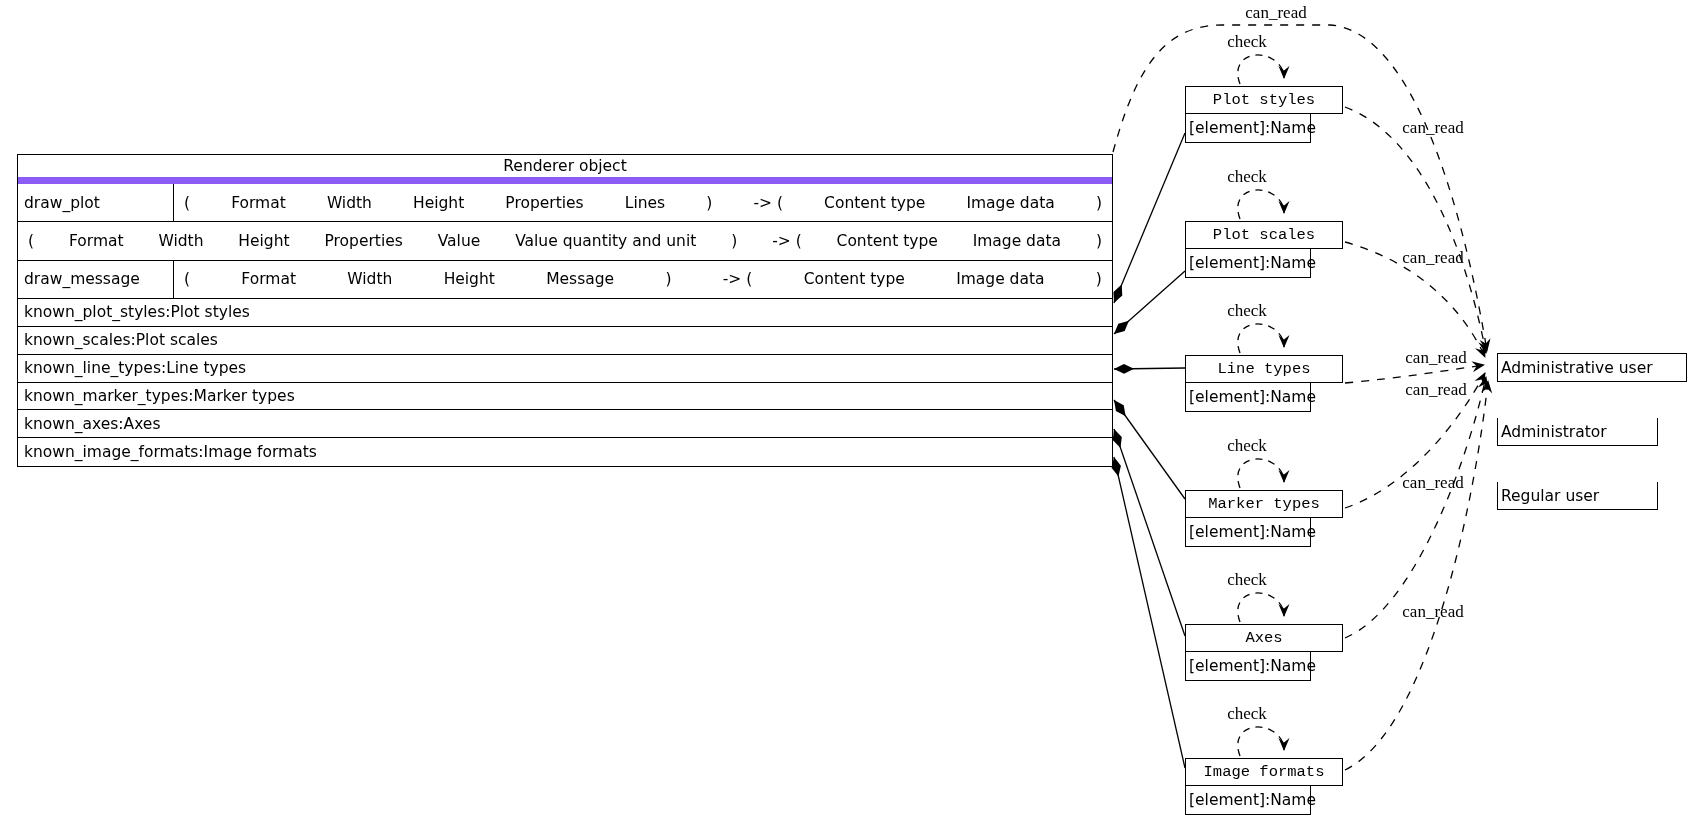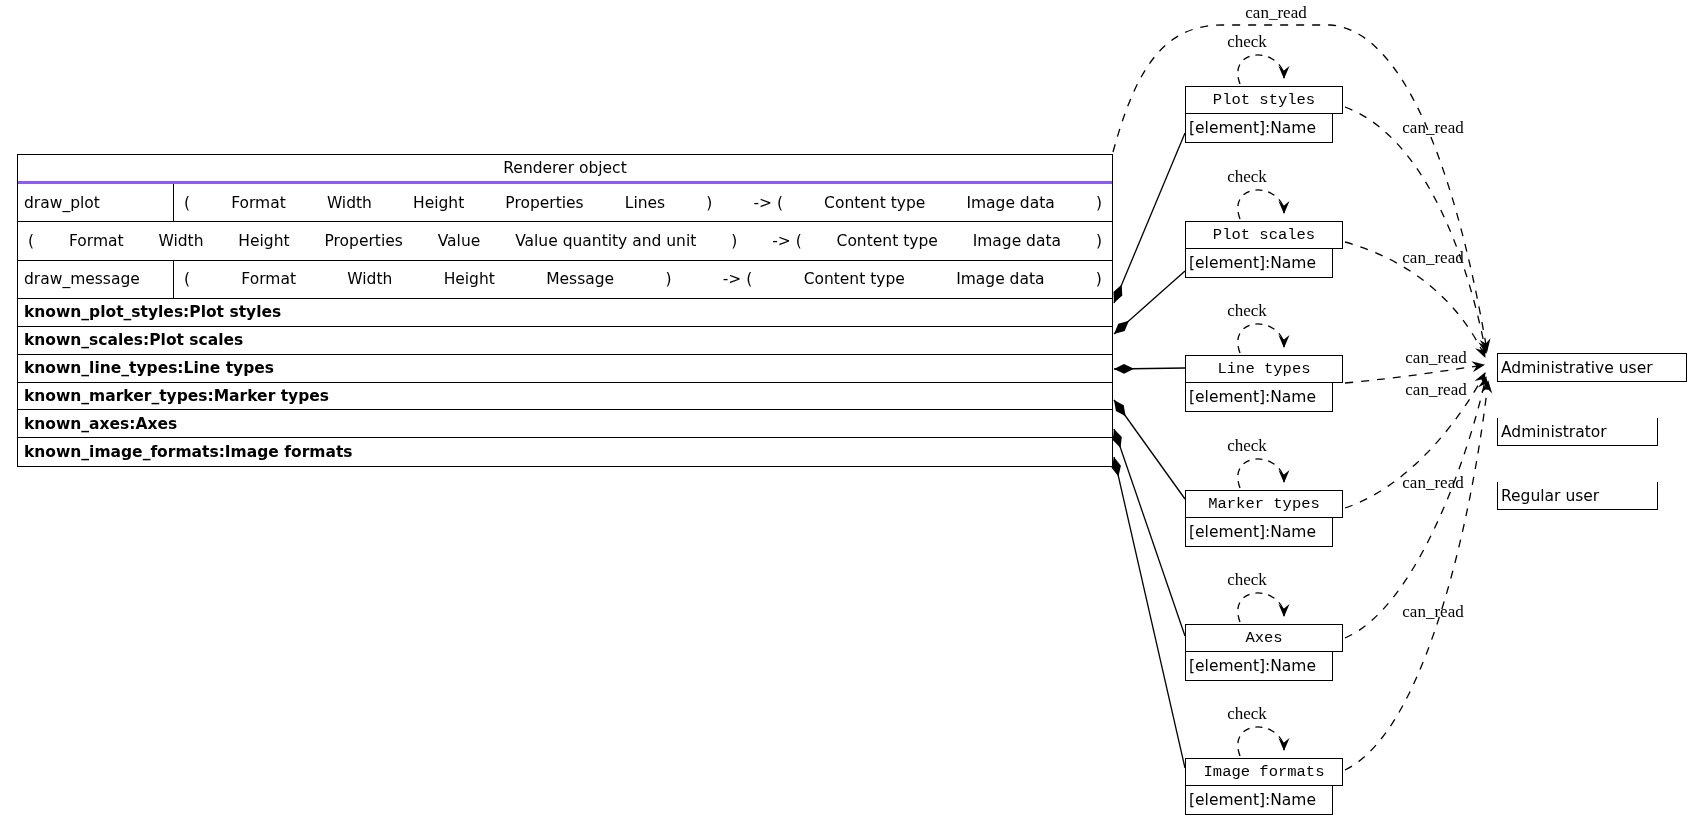--- a/index.html
+++ b/index.html
@@ -15,51 +15,50 @@
   svg.edges { position:absolute; left:0; top:0; z-index:1; }
 
   
   .rtable {
     position:absolute; left:17px; top:154px; width:1096px; height:313px;
     border:1px solid #000; background:#fff; z-index:2;
     display:flex; flex-direction:column;
     font-size:15.5px;
   }
   .rtable .hdr {
-    height:29px; border-bottom:3px solid #8b5cf6;
+    height:29px; border-bottom:7px solid #8b5cf6;
     display:flex; align-items:center; justify-content:center;text-align:center;
   }
   .mrow { height:38.6px; border-bottom:1px solid #000; display:flex; }
   .mrow .mname {
     width:156px; border-right:1px solid #000;
     display:flex; align-items:center; padding-left:6px;
     white-space:nowrap;
   }
   .mrow .msig {
     flex:1; display:flex; align-items:center;
     justify-content:space-between; padding:0 10px;
     white-space:nowrap;
   }
   .arow {
     height:28px; border-bottom:1px solid #000;
     display:flex; align-items:center; padding-left:6px;
     white-space:nowrap;
-    font-weight:bold;
   }
   .arow:last-child { border-bottom:none; }
 
   
   .ebox { position:absolute; left:1185px; width:158px; z-index:2; }
   .ebox .etitle {
     width:158px; height:28px; border:1px solid #000; background:#fff;
     display:flex; align-items:center; justify-content:center;
     font-size:15.5px; white-space:nowrap;font-family:Liberation Mono, monospace;
   }
   .ebox .emember {
-    width:148px; height:29px; border:1px solid #000; border-top:none; background:#fff;
+    width:126px; height:29px; border:1px solid #000; border-top:none; background:#fff;
     display:flex; align-items:center; padding-left:3px;
     font-size:15.5px; white-space:nowrap;
   }
 
   
   .ubox { position:absolute; left:1497px; top:353px; z-index:2; }
   .ubox .utitle {
     width:190px; height:29px; border:1px solid #000; background:#fff;
     display:flex; align-items:center; padding-left:3px;
     font-size:15.5px; white-space:nowrap;

